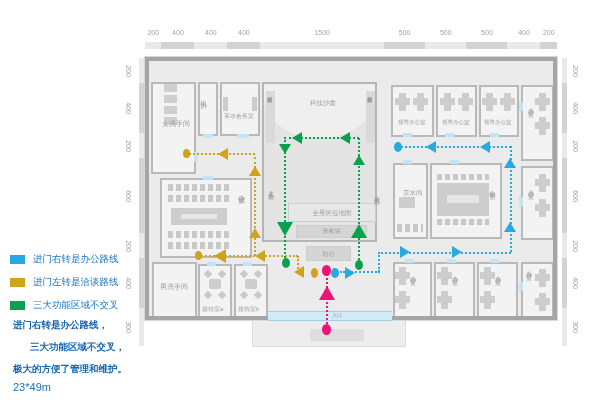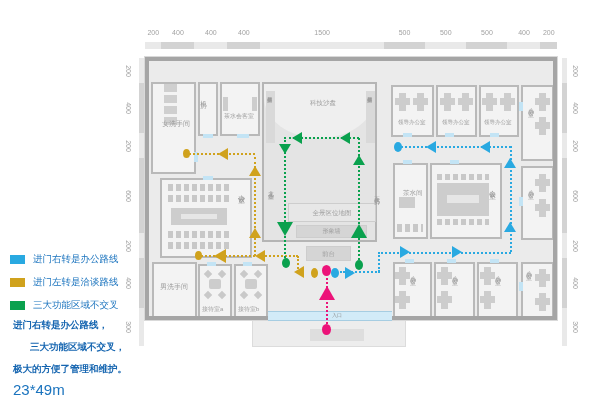--- a/index.html
+++ b/index.html
@@ -46,21 +46,21 @@
   .arr.big.up  {border-left-width:8px;border-right-width:8px;border-bottom-width:14px;}
   .arr.big.down{border-left-width:8px;border-right-width:8px;border-top-width:14px;}
   .arr.big.left{border-top-width:7px;border-bottom-width:7px;border-right-width:12px;}
   .c-blue{--c:#29a9e1;} .c-gold{--c:#d0a21d;} .c-green{--c:#0aa14e;} .c-pink{--c:#ec1379;}
   
   .legend{position:absolute;left:10px;top:250px;}
   .leg-row{position:absolute;display:flex;align-items:center;height:12px;}
   .swatch{width:15px;height:9px;margin-right:8px;flex:none;}
   .leg-label{font-size:9.5px;color:#1a73be;white-space:nowrap;}
   .note{position:absolute;font-size:9.5px;font-weight:bold;color:#1565b0;white-space:nowrap;}
-  .sizenote{position:absolute;font-size:15px;color:#1a73be;}
+  .sizenote{position:absolute;font-size:11px;color:#1a73be;}
 </style>
 </head>
 <body>
 
 <div class="stage">
 
   <div id="dim-top-nums">
       <span class="dim-num" style="left: 153.24px; top: 29px;">200</span>
       <span class="dim-num" style="left: 177.96px; top: 29px;">400</span>
       <span class="dim-num" style="left: 210.92px; top: 29px;">400</span>

